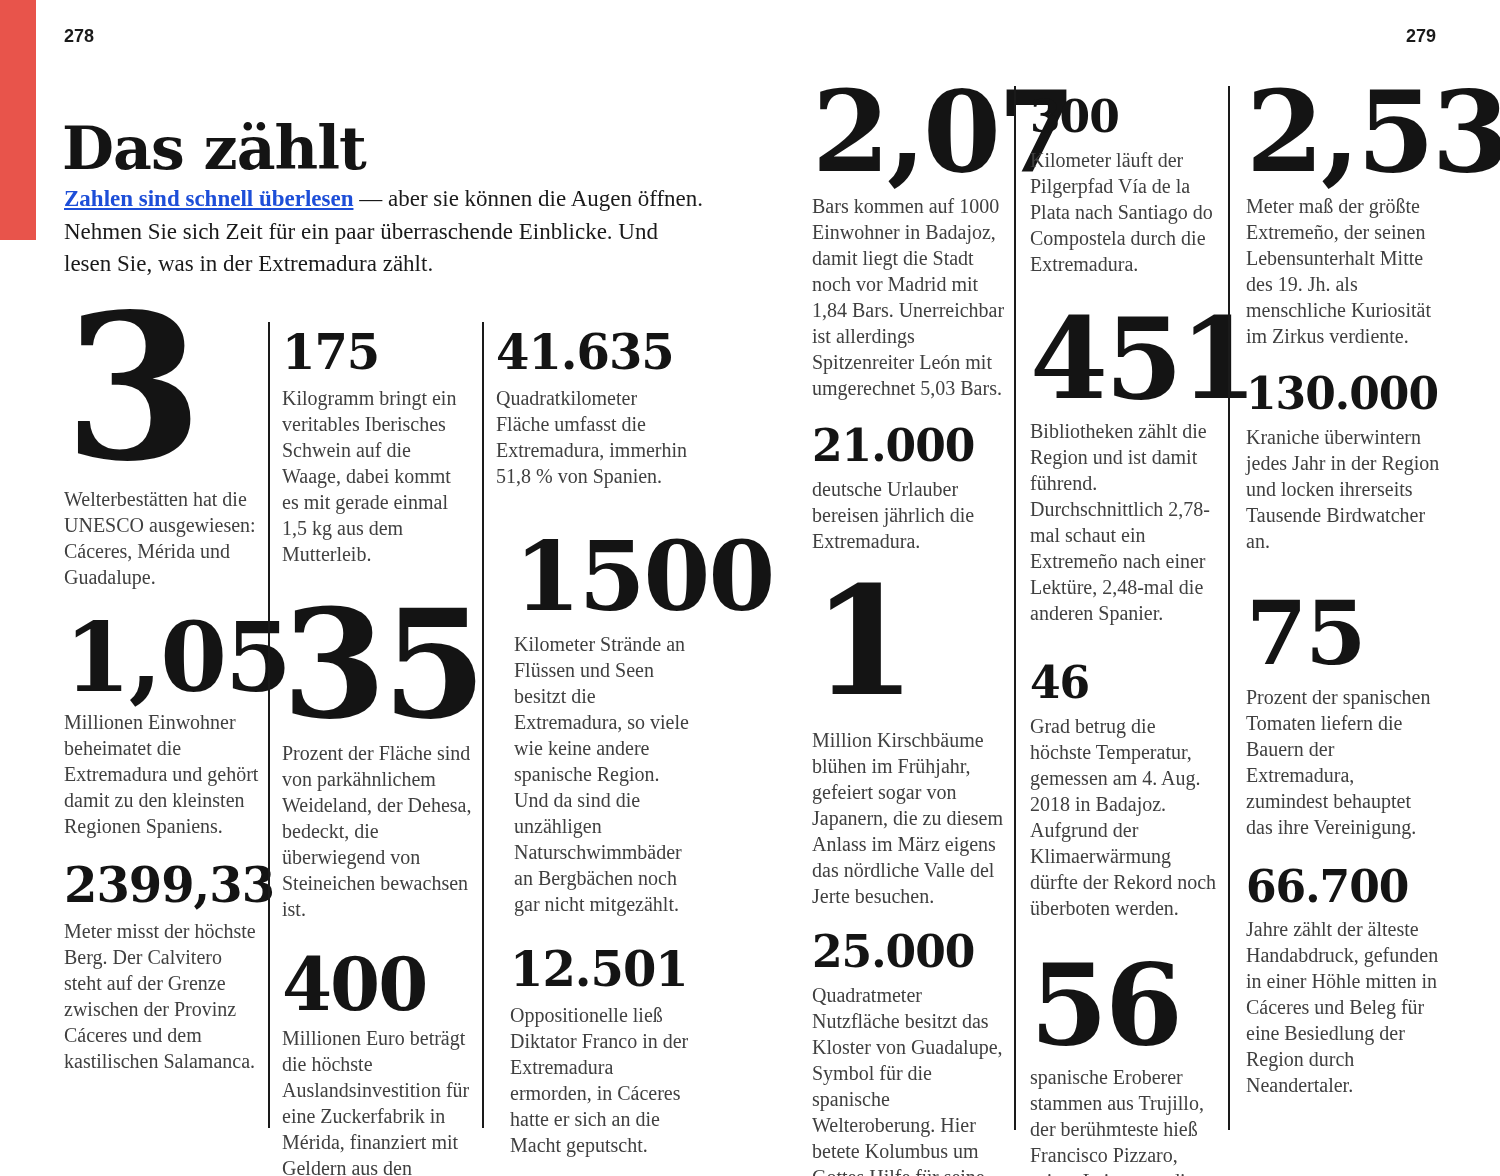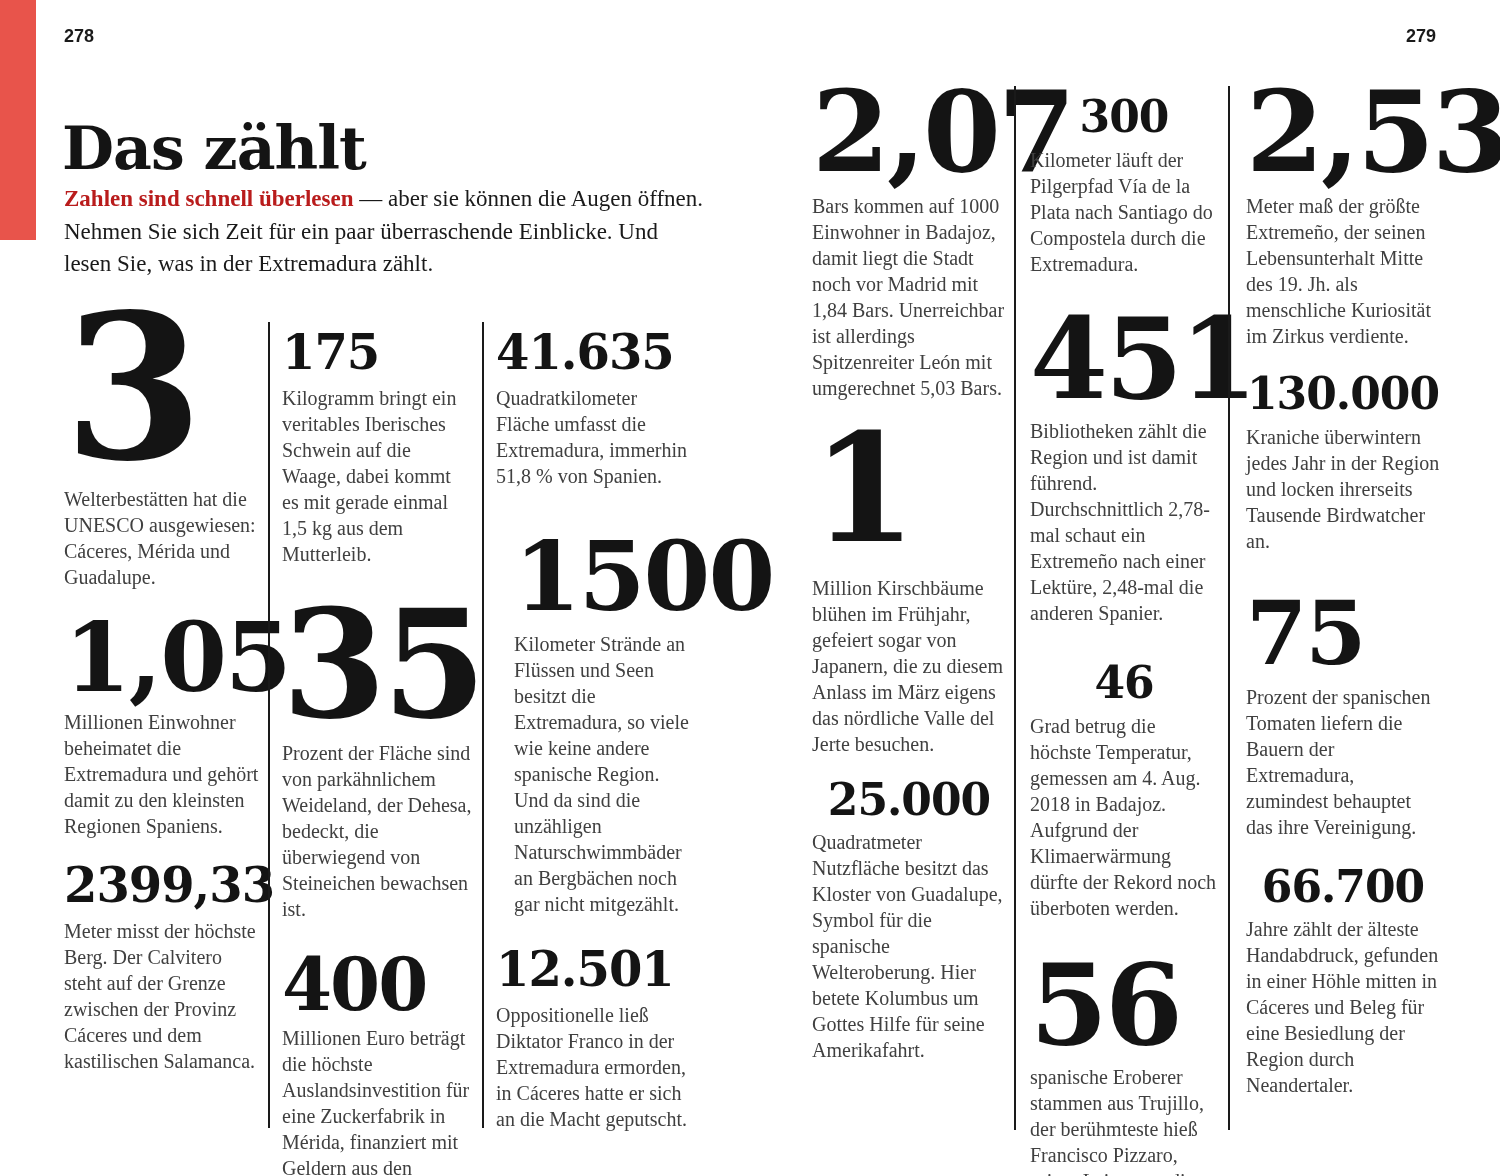--- a/index.html
+++ b/index.html
@@ -20,35 +20,35 @@
   .pagenum.right{right:64px;text-align:right;}
   .title{
     position:absolute;left:62px;top:78px;
     font-family:"DejaVu Serif", serif;font-weight:bold;
     font-size:60px;line-height:1;letter-spacing:-1px;color:#141414;
   }
   .intro{
     position:absolute;left:64px;top:160px;width:640px;
     font-size:23px;line-height:1.42;color:#1a1a1a;
   }
-  .intro .lead{color:#b91c1c;font-weight:bold;}
+  .intro .lead{color:#1d4ed8;font-weight:bold;text-decoration:underline;}
   .col{
     position:absolute;
   }
   .num{
     font-family:"DejaVu Serif", serif;font-weight:bold;color:#141414;
   }
   .n200{font-size:200px;line-height:0.82;letter-spacing:-6px;}
   .n150{font-size:150px;line-height:0.85;letter-spacing:-4px;}
   .n112{font-size:112px;line-height:0.85;letter-spacing:-3px;}
   .n96{font-size:96px;line-height:0.88;letter-spacing:-2px;}
   .n88{font-size:88px;line-height:0.86;letter-spacing:-2px;}
   .n78{font-size:72px;line-height:0.86;letter-spacing:-2px;}
   .n48{font-size:48px;line-height:0.95;letter-spacing:-1px;}
-  .n44{font-size:44px;line-height:0.95;letter-spacing:-1px;text-align:center;}
+  .n44{font-size:44px;line-height:0.95;letter-spacing:-1px;}
   .desc{
     font-size:20px;line-height:1.3;color:#404040;margin-top:9px;
   }
   .divider{
     position:absolute;width:1.5px;background:#1a1a1a;
   }
   .div-l1{left:268px;top:322px;height:806px;}
   .div-l2{left:482px;top:322px;height:806px;}
   .div-r1{left:1014px;top:86px;height:1044px;}
   .div-r2{left:1228px;top:86px;height:1044px;}
@@ -97,30 +97,34 @@
 
 <div class="col" style="left:496px;top:330px;width:196px;">
   <div>
     <div class="num n48">41.635</div>
     <div class="desc">Quadratkilometer Fläche umfasst die Extremadura, immerhin 51,8 % von Spanien.</div>
   </div>
   <div style="margin-top:46px;margin-left:18px;">
     <div class="num n96">1500</div>
     <div class="desc" style="margin-top:12px;">Kilometer Strände an Flüssen und Seen besitzt die Extremadura, so viele wie keine andere spanische Region. Und da sind die unzähligen Naturschwimmbäder an Bergbächen noch gar nicht mitgezählt.</div>
   </div>
-  <div style="margin-top:30px;">
+  <div style="margin-top:30px;margin-left:14px;">
     <div class="num n48">12.501</div>
     <div class="desc">Oppositionelle ließ Diktator Franco in der Extremadura ermorden, in Cáceres hatte er sich an die Macht geputscht.</div>
   </div>
 </div>
 
 <div class="col" style="left:812px;top:84px;width:194px;">
   <div>
     <div class="num n112">2,07</div>
     <div class="desc" style="margin-top:14px;">Bars kommen auf 1000 Einwohner in Badajoz, damit liegt die Stadt noch vor Madrid mit 1,84 Bars. Unerreichbar ist allerdings Spitzenreiter León mit umgerechnet 5,03 Bars.</div>
+  </div>
+  <div style="margin-top:24px;">
+    <div class="num n44">21.000</div>
+    <div class="desc">deutsche Urlauber bereisen jährlich die Extremadura.</div>
   </div>
   <div style="margin-top:24px;">
     <div class="num n150">1</div>
     <div class="desc" style="margin-top:22px;">Million Kirschbäume blühen im Frühjahr, gefeiert sogar von Japanern, die zu diesem Anlass im März eigens das nördliche Valle del Jerte besuchen.</div>
   </div>
   <div style="margin-top:22px;">
     <div class="num n44">25.000</div>
     <div class="desc">Quadratmeter Nutzfläche besitzt das Kloster von Guadalupe, Symbol für die spanische Welteroberung. Hier betete Kolumbus um Gottes Hilfe für seine Amerikafahrt.</div>
   </div>
 </div>

